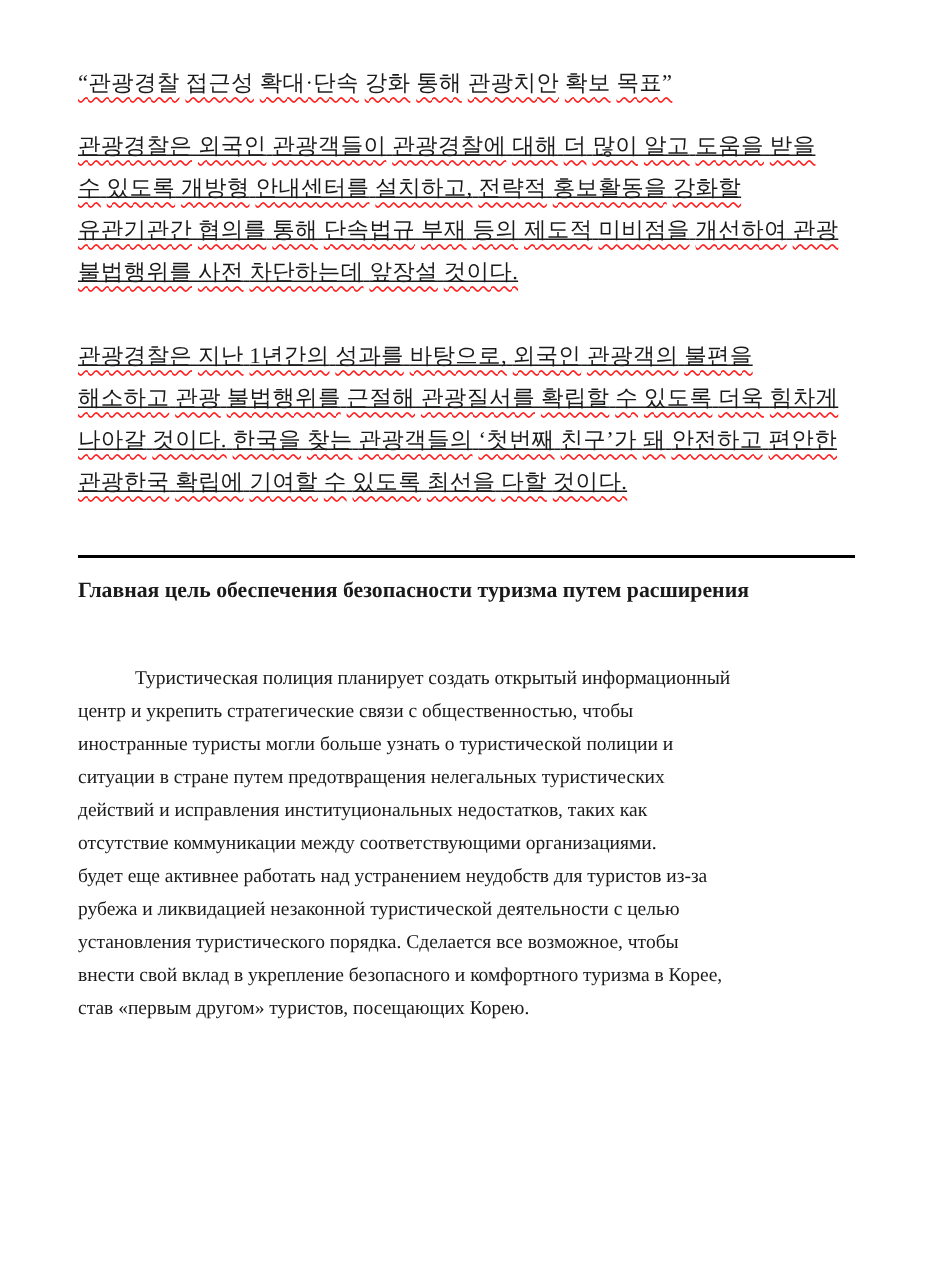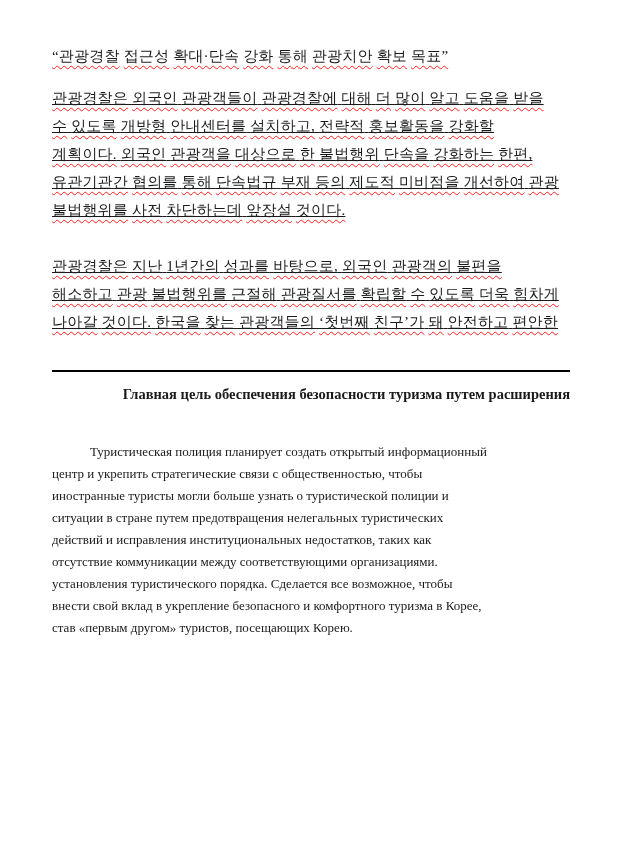--- a/index.html
+++ b/index.html
@@ -33,61 +33,63 @@
   .divider {
     border: none;
     border-top: 2px solid var(--divider, #000000);
     margin: 34px 0 12px 0;
     width: 100%;
   }
   .ru-heading {
     font-size: 14.5px;
     line-height: 21px;
     font-weight: bold;
-    text-align: right;
+    text-align: left;
     margin: 0 0 36px 0;
   }
   .ru-para { font-size: 13px; line-height: 22px; margin: 0; }
   .indent { text-indent: 38px; }
 </style>
 </head>
 <body>
 
 <div class="page">
 
   <p class="ko ko-quote line"><span class="sq">“관광경찰</span> <span class="sq">접근성</span> <span class="sq">확대·단속</span> <span class="sq">강화</span> <span class="sq">통해</span> <span class="sq">관광치안</span> <span class="sq">확보</span> <span class="sq">목표”</span></p>
 
   <div class="ko ko-para">
     <div class="line"><span class="sq">관광경찰은</span> <span class="sq">외국인</span> <span class="sq">관광객들이</span> <span class="sq">관광경찰에</span> <span class="sq">대해</span> <span class="sq">더</span> <span class="sq">많이</span> <span class="sq">알고</span> <span class="sq">도움을</span> <span class="sq">받을</span></div>
     <div class="line"><span class="sq">수</span> <span class="sq">있도록</span> <span class="sq">개방형</span> <span class="sq">안내센터를</span> <span class="sq">설치하고,</span> <span class="sq">전략적</span> <span class="sq">홍보활동을</span> <span class="sq">강화할</span></div>
-    <div class="line"><span class="sq">계획이다.</span> <span class="sq">외국인</span> <span class="sq">관광객을</span> <span class="sq">대상으로</span> <span class="sq">한</span> <span class="sq">불법행위</span> <span class="sq">단속을</span> <span class="sq">강화하는</span> <span class="sq">한편,</span></div>
     <div class="line"><span class="sq">유관기관간</span> <span class="sq">협의를</span> <span class="sq">통해</span> <span class="sq">단속법규</span> <span class="sq">부재</span> <span class="sq">등의</span> <span class="sq">제도적</span> <span class="sq">미비점을</span> <span class="sq">개선하여</span> <span class="sq">관광</span></div>
     <div class="line"><span class="sq">불법행위를</span> <span class="sq">사전</span> <span class="sq">차단하는데</span> <span class="sq">앞장설</span> <span class="sq">것이다.</span></div>
   </div>
 
   <div class="ko ko-para">
     <div class="line"><span class="sq">관광경찰은</span> <span class="sq">지난</span> <span class="sq">1년간의</span> <span class="sq">성과를</span> <span class="sq">바탕으로,</span> <span class="sq">외국인</span> <span class="sq">관광객의</span> <span class="sq">불편을</span></div>
     <div class="line"><span class="sq">해소하고</span> <span class="sq">관광</span> <span class="sq">불법행위를</span> <span class="sq">근절해</span> <span class="sq">관광질서를</span> <span class="sq">확립할</span> <span class="sq">수</span> <span class="sq">있도록</span> <span class="sq">더욱</span> <span class="sq">힘차게</span></div>
     <div class="line"><span class="sq">나아갈</span> <span class="sq">것이다.</span> <span class="sq">한국을</span> <span class="sq">찾는</span> <span class="sq">관광객들의</span> <span class="sq">‘첫번째</span> <span class="sq">친구’가</span> <span class="sq">돼</span> <span class="sq">안전하고</span> <span class="sq">편안한</span></div>
+    <div class="line"><span class="sq">관광한국</span> <span class="sq">확립에</span> <span class="sq">기여할</span> <span class="sq">수</span> <span class="sq">있도록</span> <span class="sq">최선을</span> <span class="sq">다할</span> <span class="sq">것이다.</span></div>
   </div>
 
   <hr class="divider">
 
   <div class="ru-heading">
     <div class="line">Главная цель обеспечения безопасности туризма путем расширения</div>
   </div>
 
   <div class="ru-para">
     <div class="line indent">Туристическая полиция планирует создать открытый информационный</div>
     <div class="line">центр и укрепить стратегические связи с общественностью, чтобы</div>
     <div class="line">иностранные туристы могли больше узнать о туристической полиции и</div>
     <div class="line">ситуации в стране путем предотвращения нелегальных туристических</div>
     <div class="line">действий и исправления институциональных недостатков, таких как</div>
     <div class="line">отсутствие коммуникации между соответствующими организациями.</div>
   </div>
 
   <div class="ru-para">
+    <div class="line">будет еще активнее работать над устранением неудобств для туристов из-за</div>
+    <div class="line">рубежа и ликвидацией незаконной туристической деятельности с целью</div>
     <div class="line">установления туристического порядка. Сделается все возможное, чтобы</div>
     <div class="line">внести свой вклад в укрепление безопасного и комфортного туризма в Корее,</div>
     <div class="line">став «первым другом» туристов, посещающих Корею.</div>
   </div>
 
 </div>
 
 </body></html>

